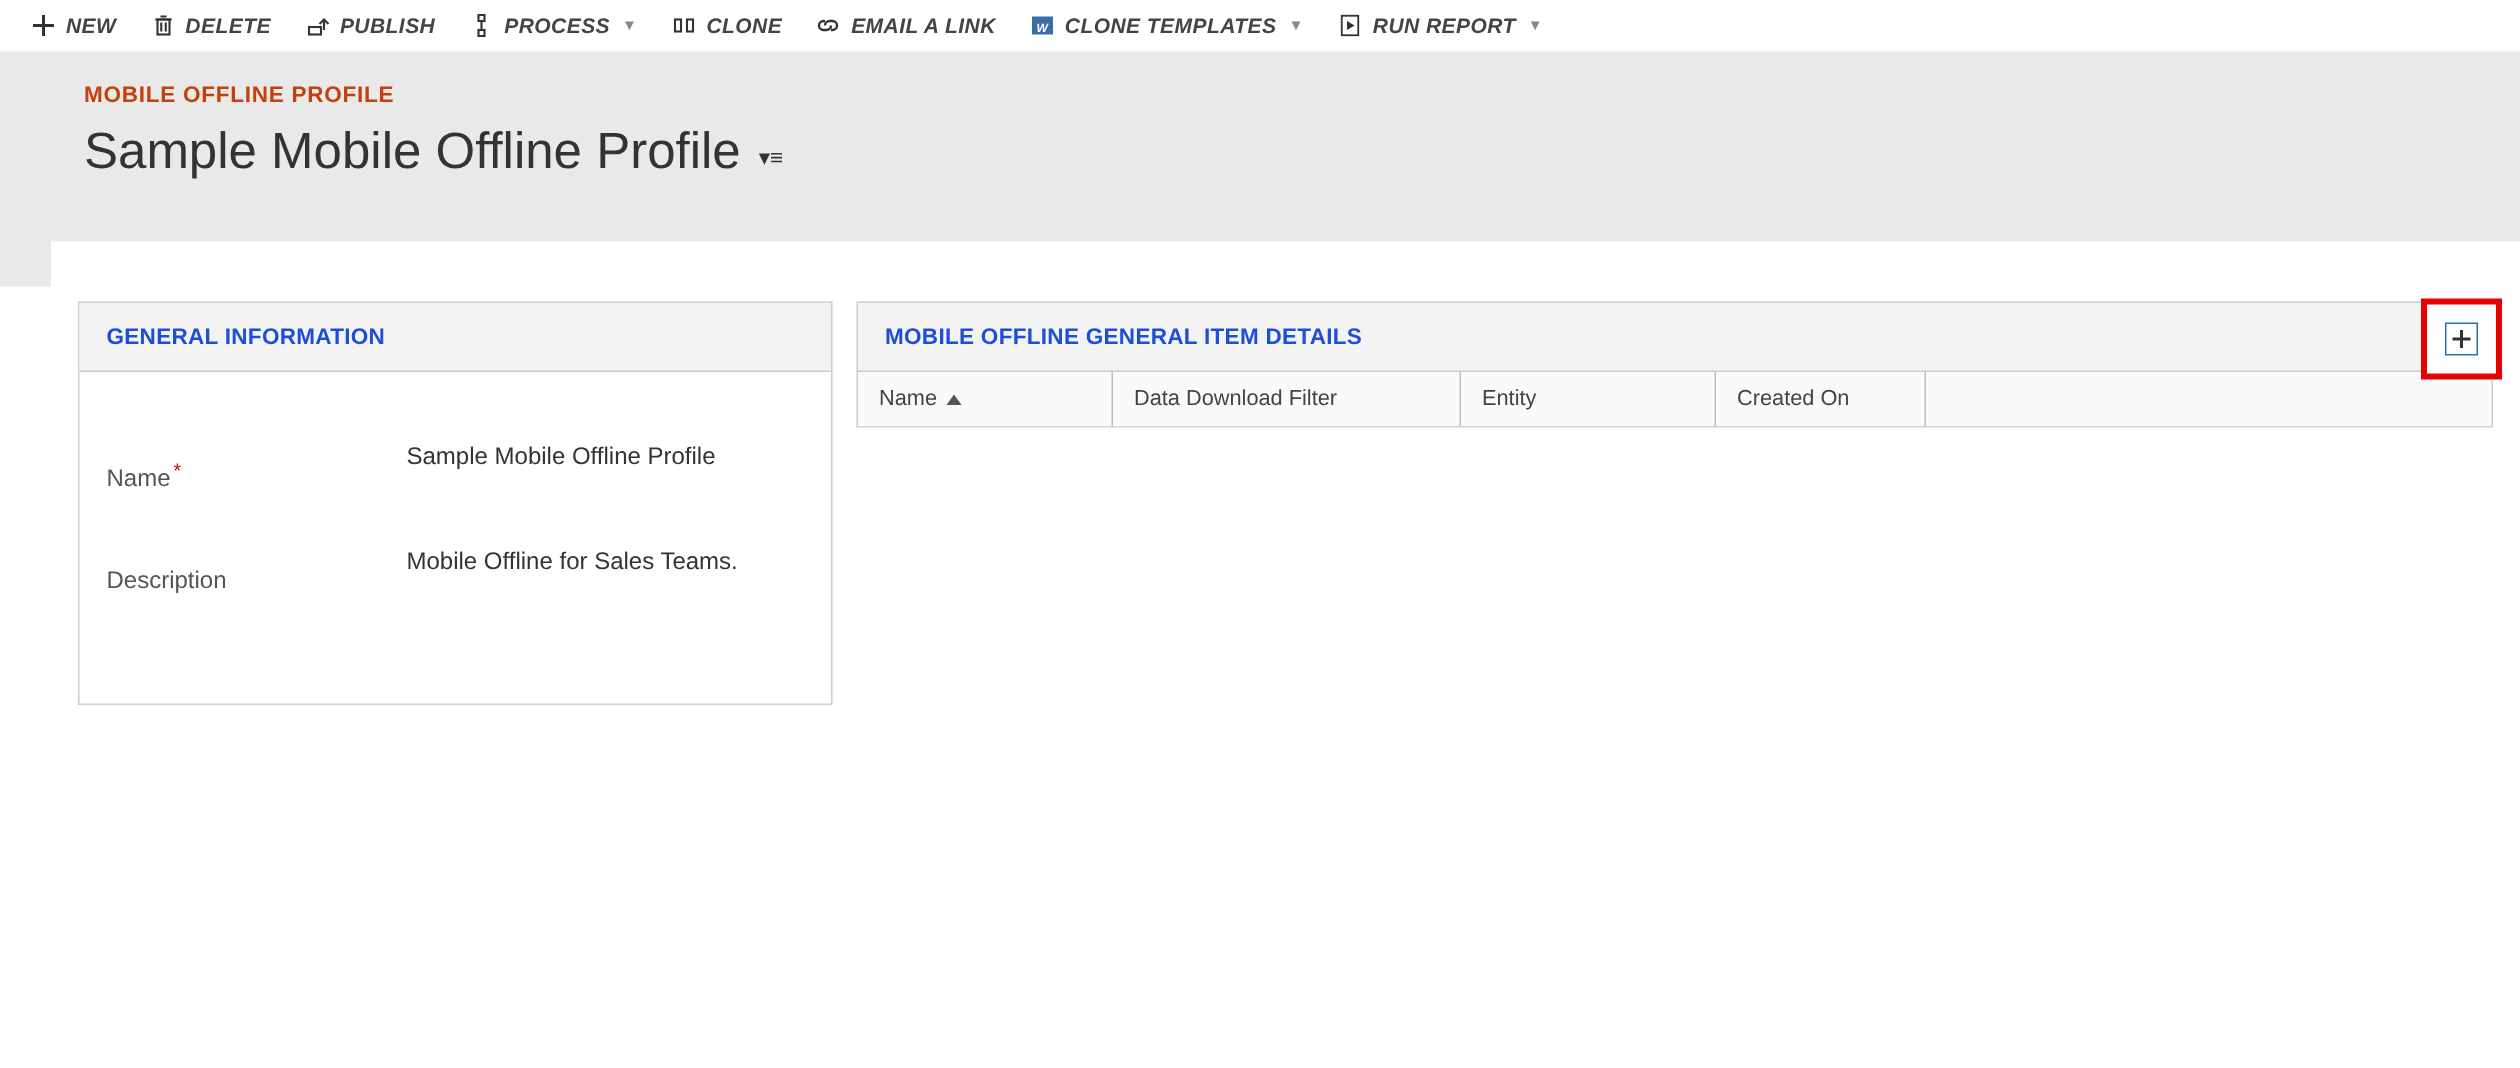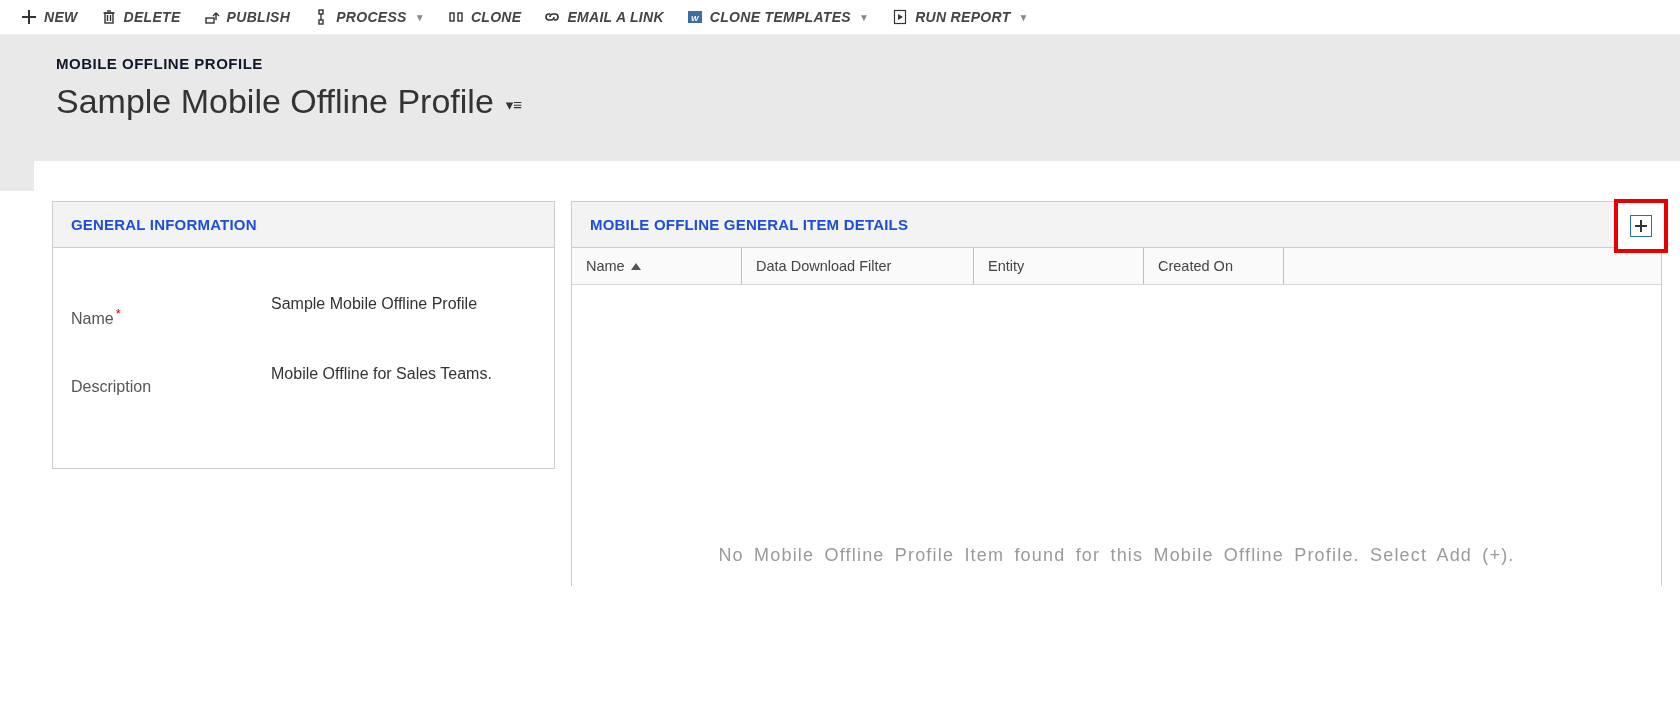--- a/index.html
+++ b/index.html
@@ -45,21 +45,21 @@
     }
 
     
     .header-band {
       background: #e9e9e9;
       padding: 20px 56px 70px 56px;
     }
     .header-crumb {
       font-size: 15px;
       font-weight: 700;
-      color: #0f172a;
+      color: #c2410c;
       letter-spacing: 0.5px;
     }
     .page-title-row {
       display: flex;
       align-items: center;
       gap: 12px;
       margin-top: 10px;
     }
     .page-title {
       font-size: 34px;
@@ -345,18 +345,15 @@
       <div class="grid-col col-name">
         <span>Name</span>
         <span class="sort-arrow"></span>
       </div>
       <div class="grid-col col-filter">Data Download Filter</div>
       <div class="grid-col col-entity">Entity</div>
       <div class="grid-col col-created">Created On</div>
       <div class="grid-col col-rest"></div>
     </div>
 
-    <div class="grid-body">
-      <div class="empty-msg">No Mobile Offline Profile Item found for this Mobile Offline Profile. Select Add (+).</div>
-    </div>
   </div>
 
 </div>
 
 </body></html>

